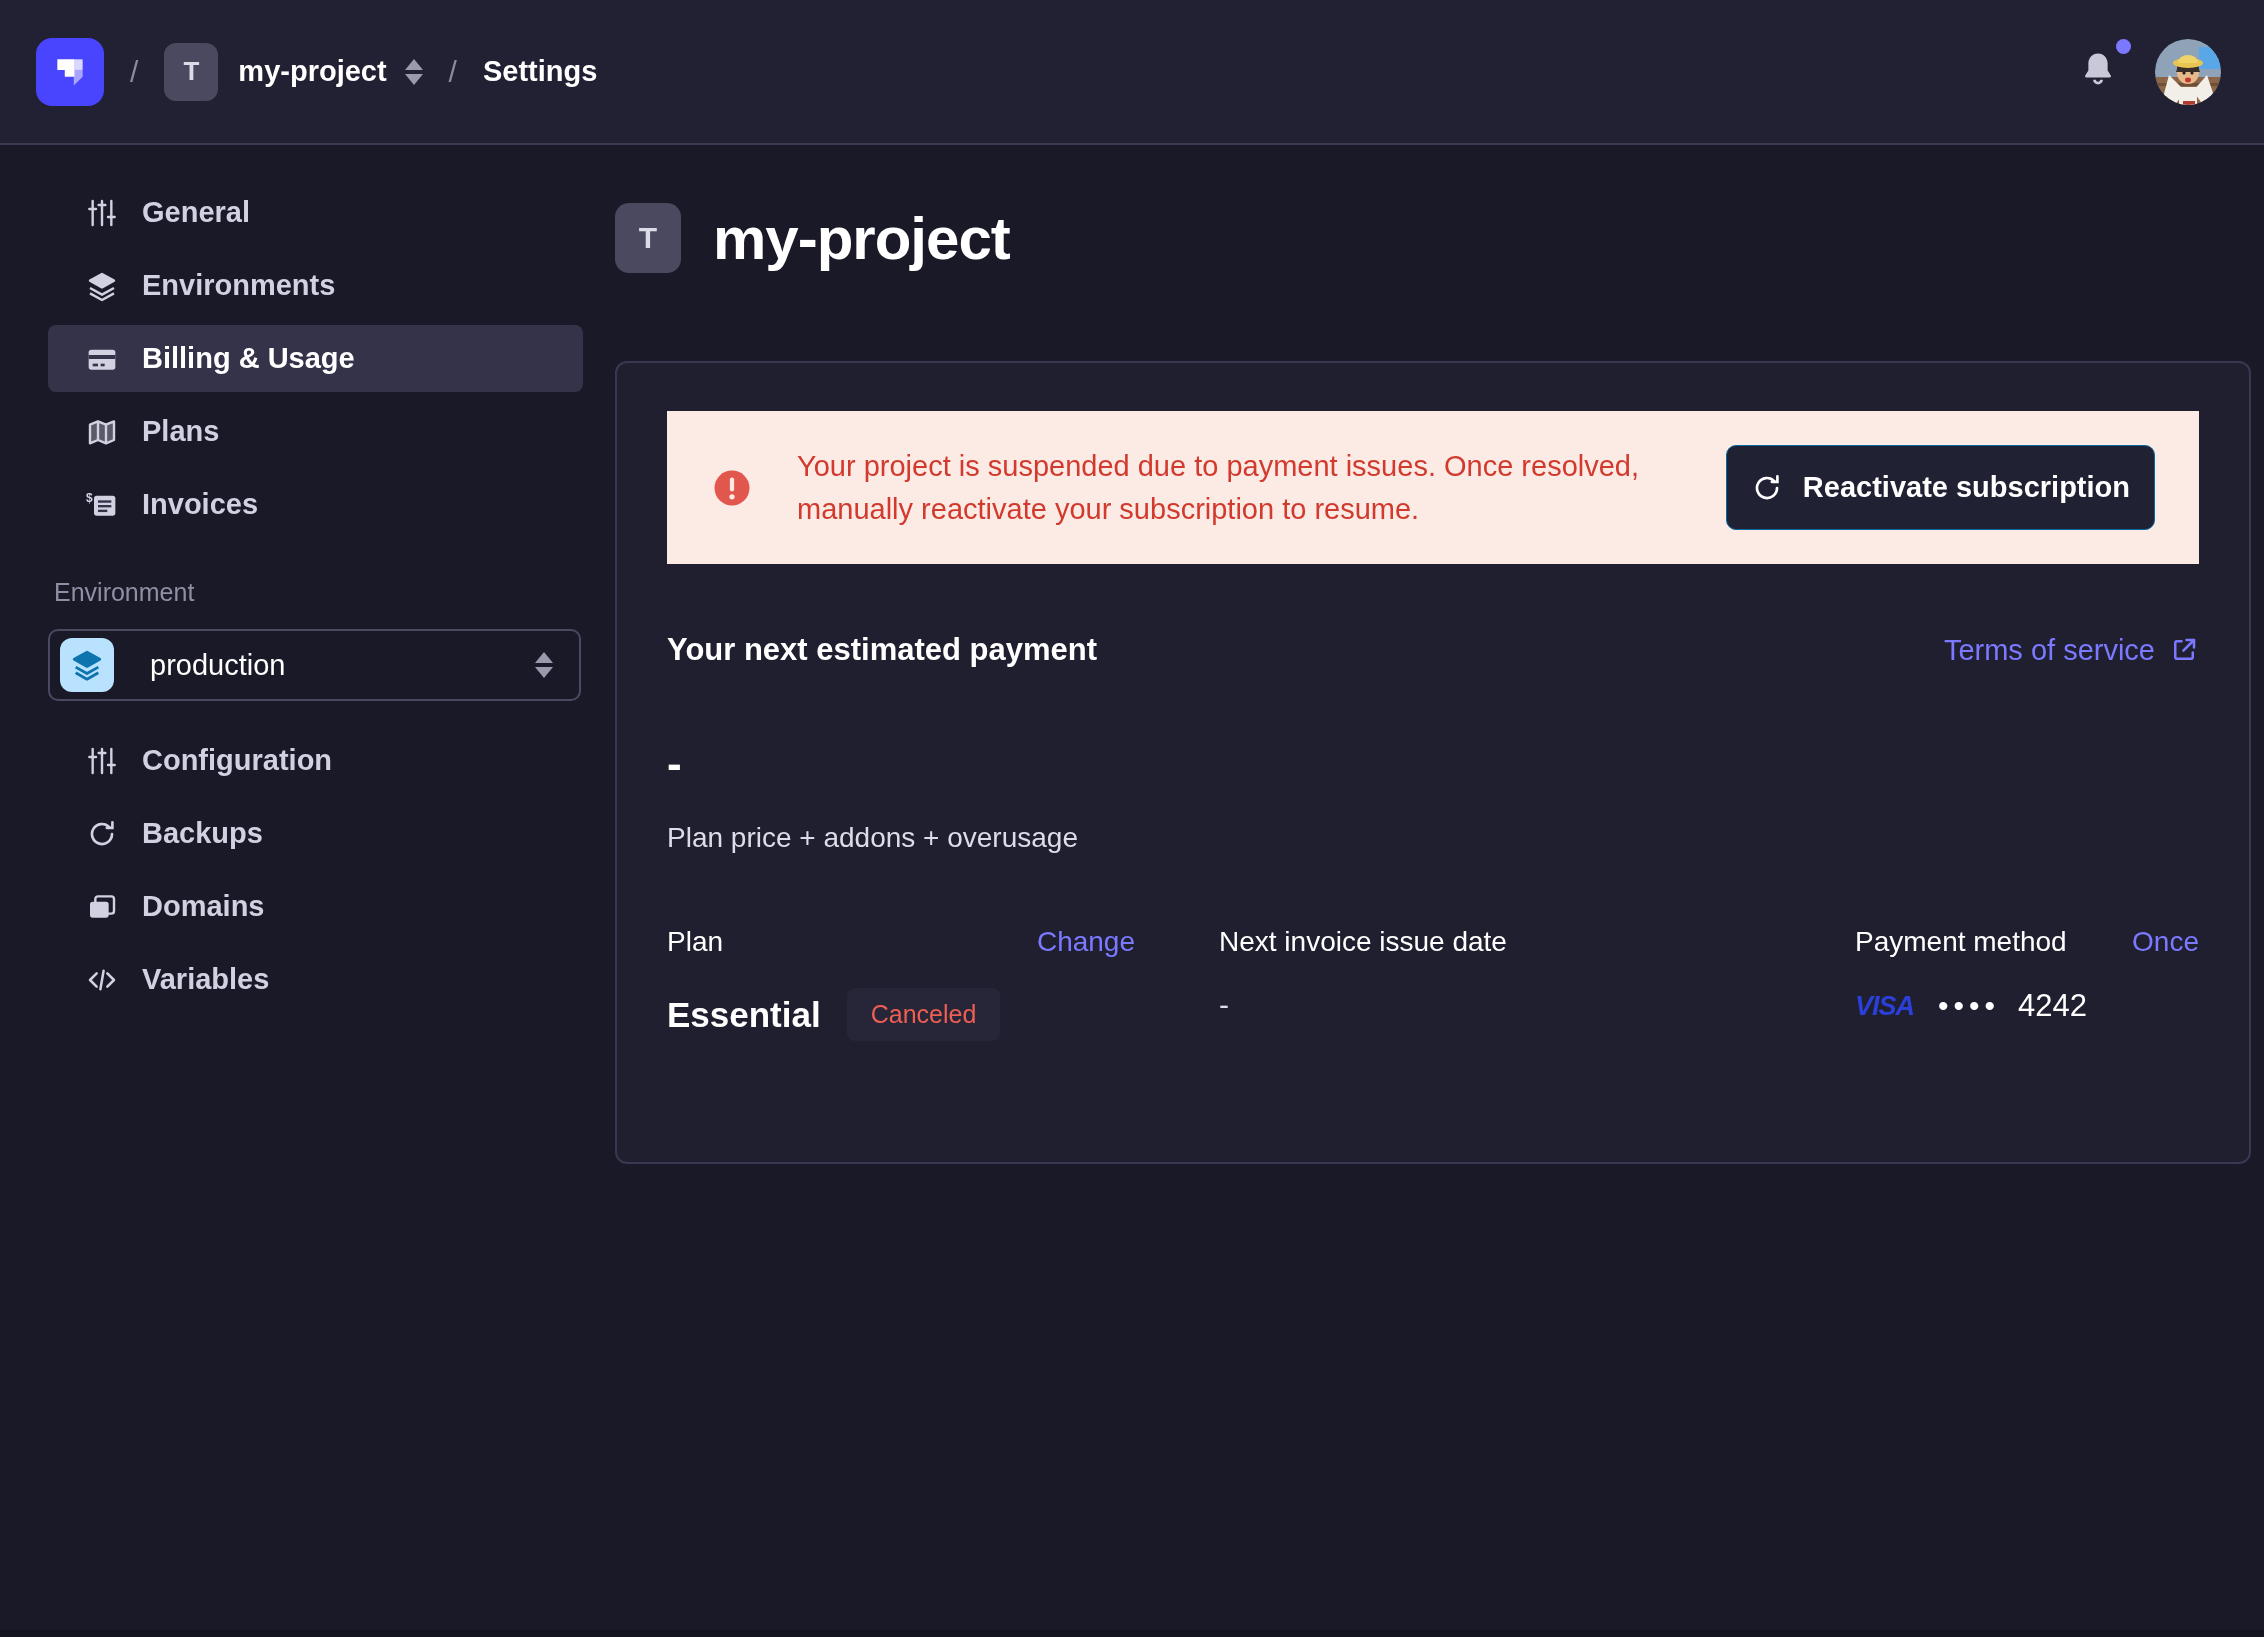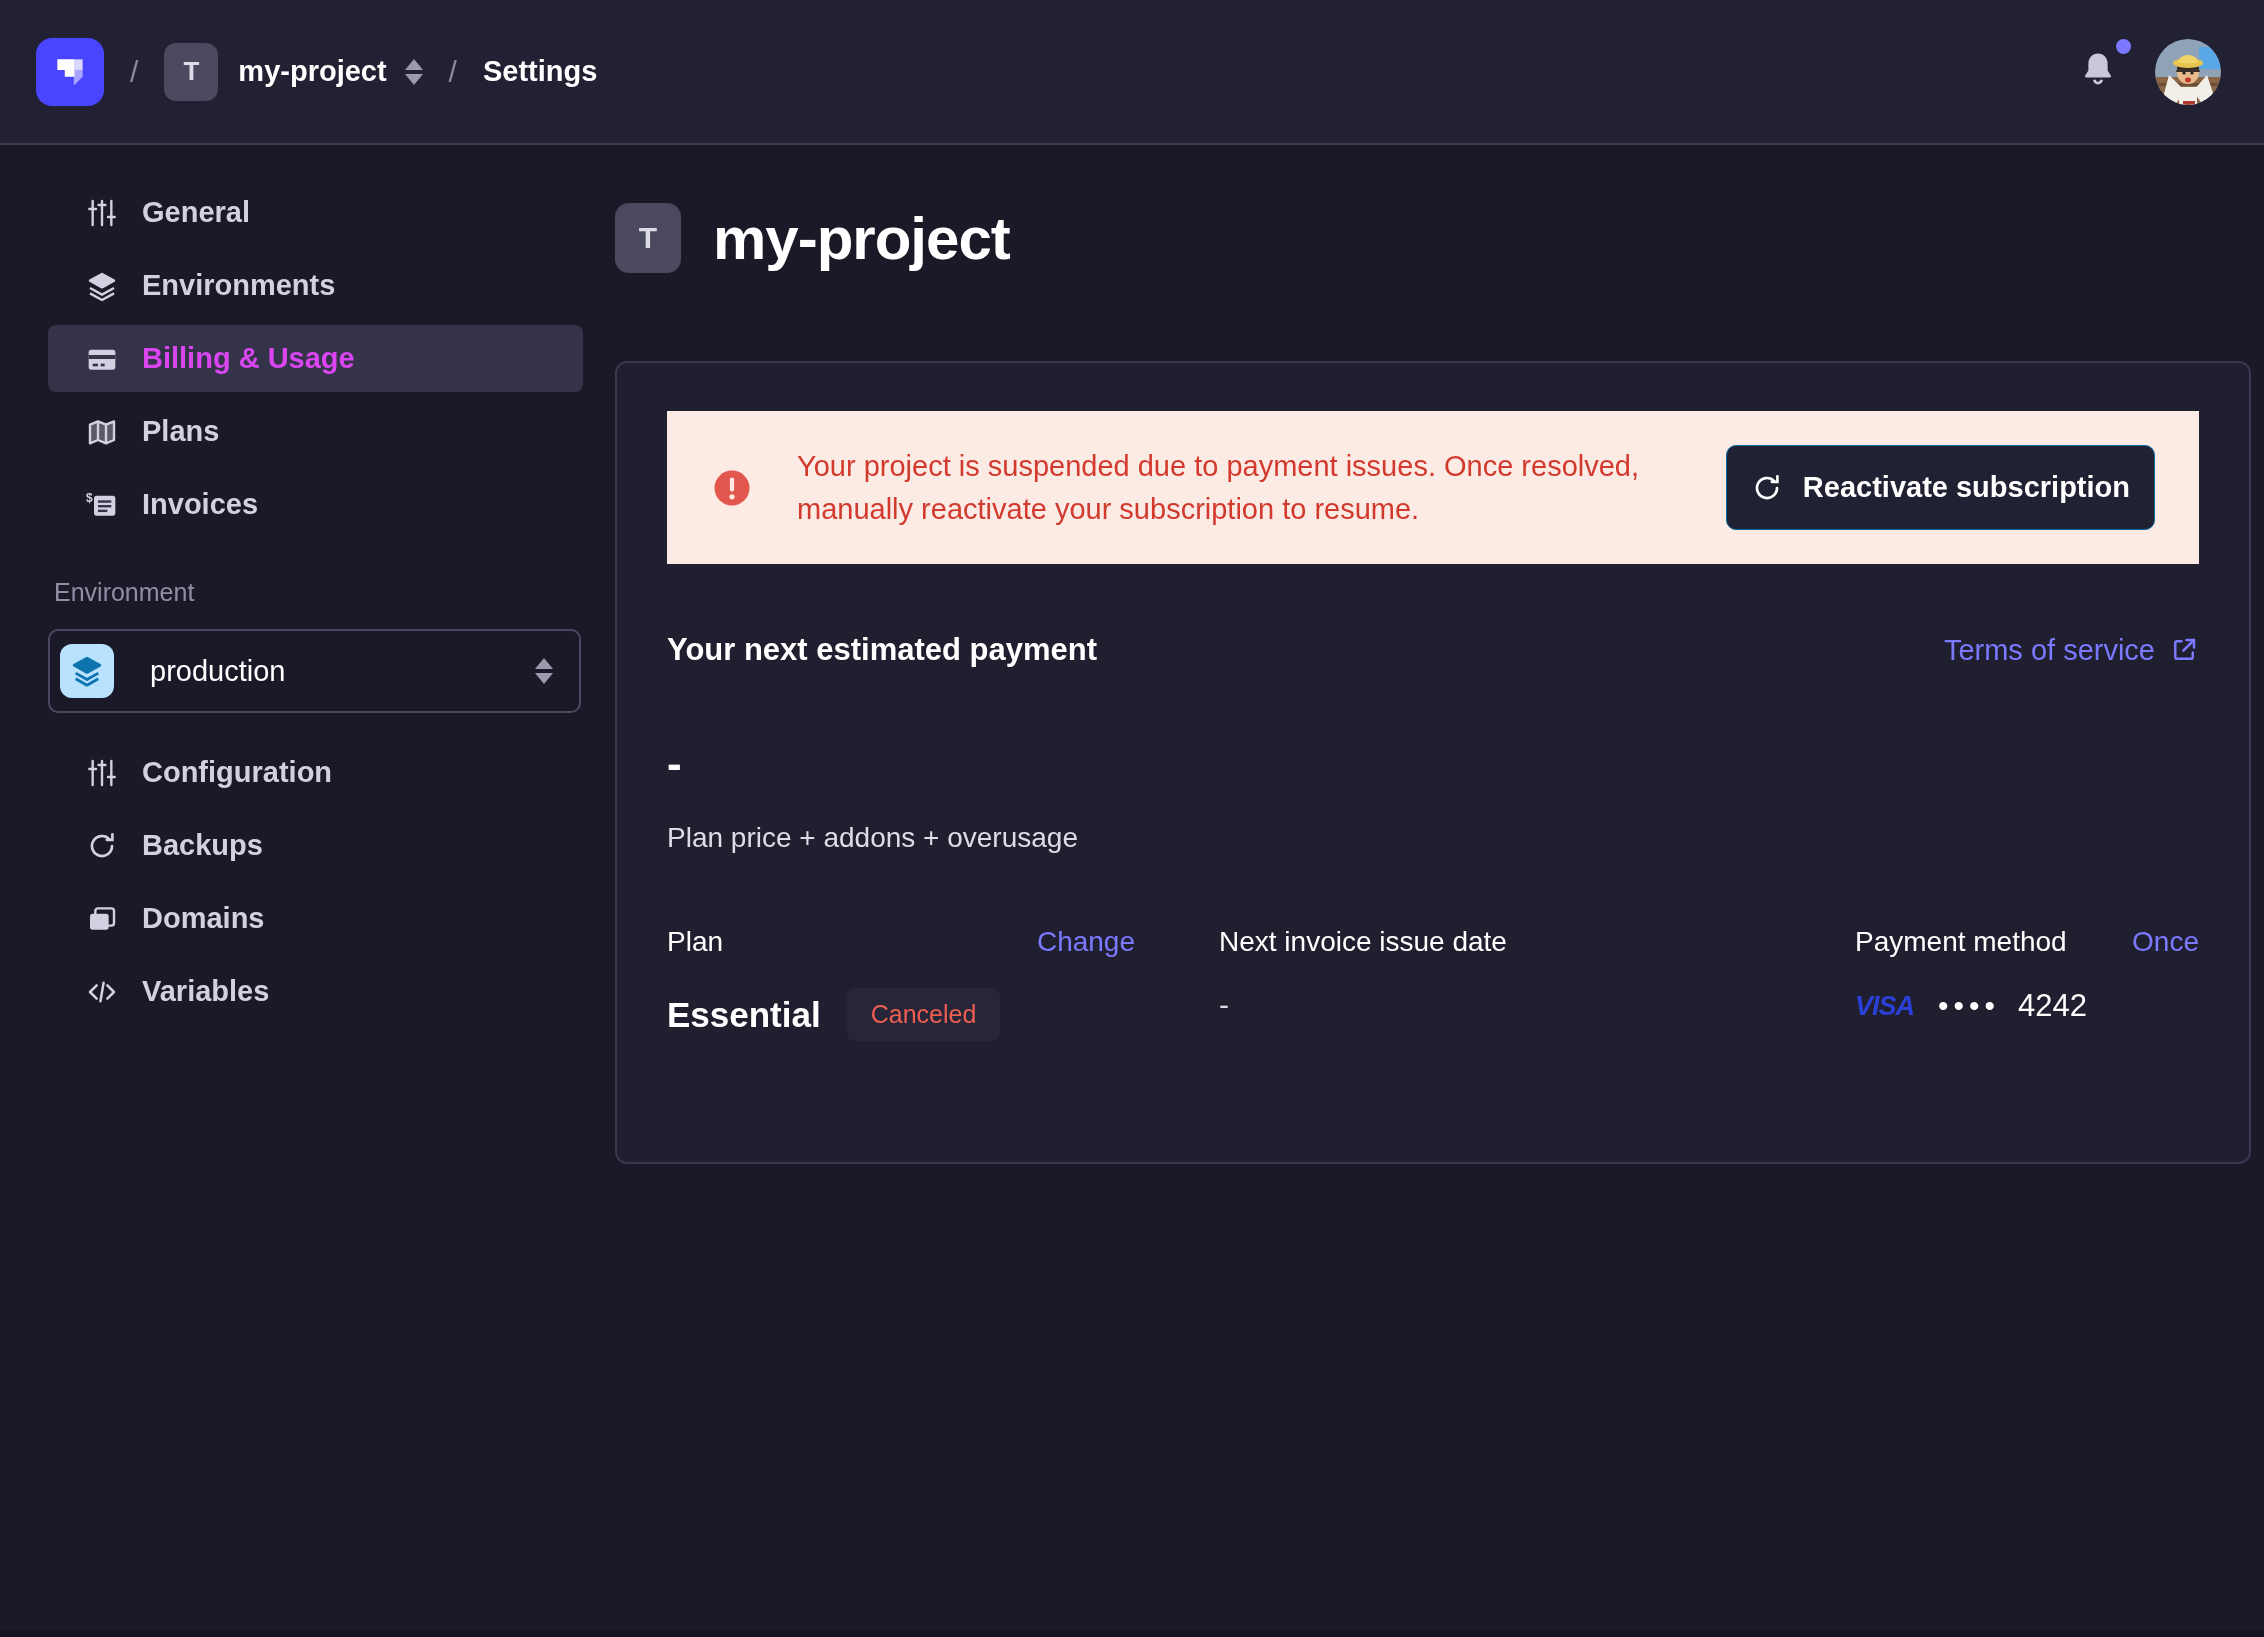--- a/index.html
+++ b/index.html
@@ -45,25 +45,25 @@
   
   .layout { display:flex; height:1485px; }
   .sidebar { width:559px; flex-shrink:0; padding:34px 0 0 24px;margin-left:24px; }
   .side-item {
     display:flex; align-items:center; gap:24px;
     padding:17px 0 17px 38px;
     border-radius:8px;
     font-size:29px; font-weight:600; color:#d2d1e2;
     cursor:pointer; margin-bottom:6px;
   }
-  .side-item.active { background: var(--selected-bg, #343349); color:#d946ef; }
+  .side-item.active { background: var(--selected-bg, #343349); color:#ffffff; }
   .side-item svg { flex-shrink:0; }
   .env-label { margin:40px 0 22px 6px; font-size:25px; color:#8f8ea4; font-weight:400; }
   .env-select {
-    height:84px; border:2px solid #4a4961; border-radius:10px;
+    height:72px; border:2px solid #4a4961; border-radius:10px;
     display:flex; align-items:center; padding:0 26px 0 10px;
     cursor:pointer; margin-bottom:26px; margin-right:2px;
   }
   .env-icon {
     width:54px; height:54px; border-radius:12px;
     background: var(--env-icon-bg, #b9e2ff);
     display:flex; align-items:center; justify-content:center;
   }
   .env-select-value { font-size:29px; font-weight:400; color:#fff; margin-left:36px; flex:1; }
 

